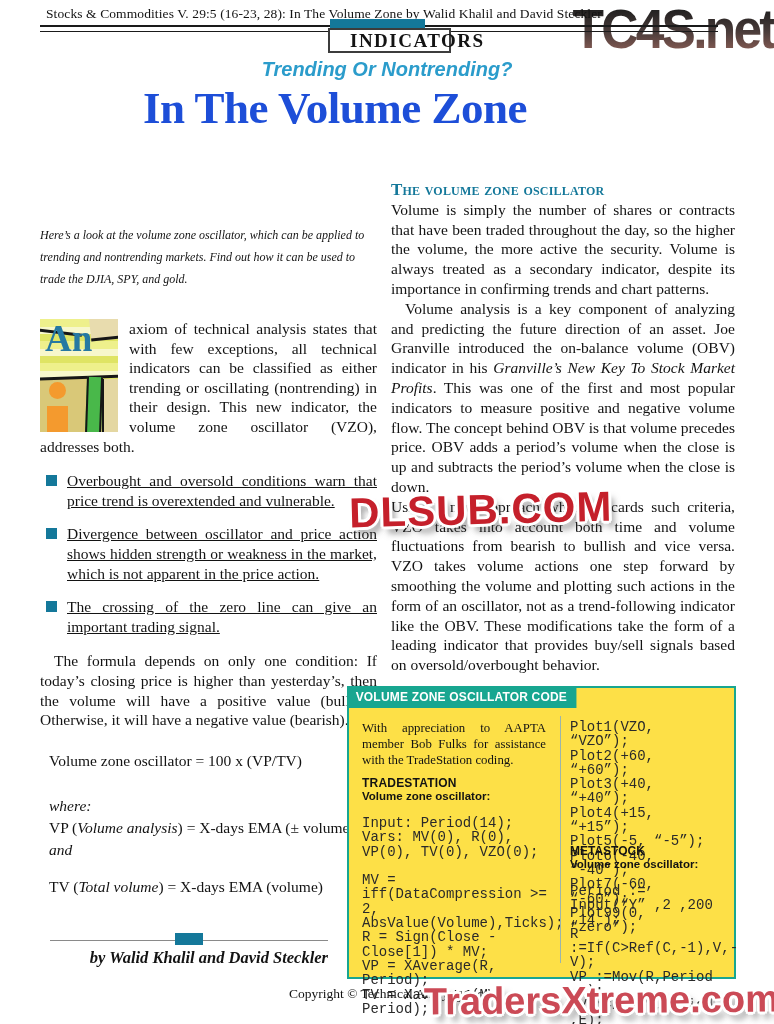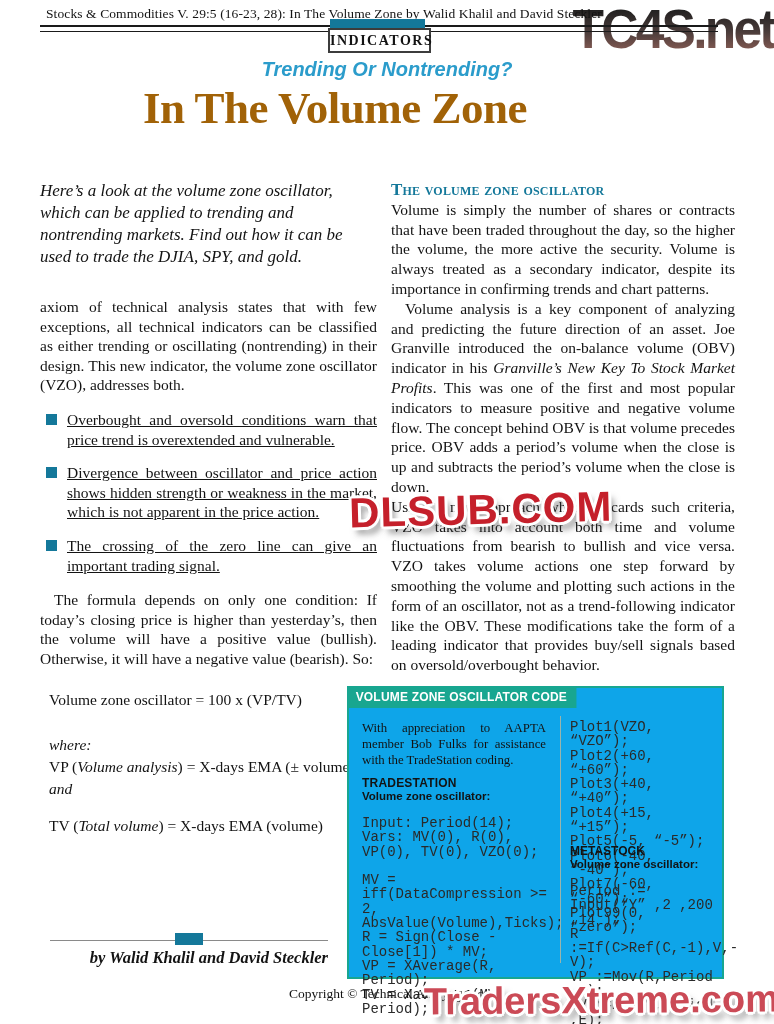--- a/index.html
+++ b/index.html
@@ -5,36 +5,36 @@
   html,body{margin:0;padding:0;background:#888;}
   #page{position:relative;width:774px;height:1024px;background:#fff;overflow:hidden;
         font-family:"Liberation Serif",serif;color:#131313;}
 
   
   .masthead{position:absolute;left:46px;top:6px;font-size:13.5px;letter-spacing:.1px;white-space:nowrap;z-index:3;}
   .rule1{position:absolute;left:40px;width:678px;top:25px;height:2px;background:#1a1a1a;z-index:3;}
   .rule2{position:absolute;left:40px;width:678px;top:31px;height:1px;background:#1a1a1a;z-index:3;}
   .ind-tab{position:absolute;left:330px;top:19px;width:95px;height:12px;z-index:4;}
   .ind-box{position:absolute;left:328px;top:28px;width:99px;height:21px;background:#fff;border:2px solid #3c3c3c;
-           z-index:5;text-align:center;font-weight:bold;font-size:14px;letter-spacing:1.5px;line-height:21px;}
+           z-index:5;text-align:center;font-weight:bold;font-size:19px;letter-spacing:1.5px;line-height:21px;padding-left:20px;}
   .logo-tc4s{position:absolute;right:0px;top:-4px;z-index:2;font-family:"Liberation Sans",sans-serif;
              font-weight:bold;font-size:56px;letter-spacing:-3px;transform:scaleX(.92);transform-origin:right top;
              background:linear-gradient(180deg,#1e1e1e 18%,#4a3c3a 55%,#a26a60 100%);
              -webkit-background-clip:text;background-clip:text;color:transparent;}
   .kicker{position:absolute;left:0;top:58px;width:774px;text-align:center;z-index:3;
           font-family:"Liberation Sans",sans-serif;font-style:italic;font-weight:bold;font-size:20px;color:#2b9ccb;}
   .title{position:absolute;left:0;top:82px;width:670px;text-align:center;font-weight:bold;font-size:45px;
-         letter-spacing:-.5px;color:#a16207;}
+         letter-spacing:-.5px;color:#1d4ed8;}
 
   
   .colL{position:absolute;left:40px;top:180px;width:337px;font-size:15.5px;line-height:19.6px;}
   .colR{position:absolute;left:391px;top:180px;width:344px;font-size:15.5px;line-height:19.8px;}
   .just{text-align:justify;}
   .it{font-style:italic;}
-  .intro{font-style:italic;font-size:17px;line-height:22px;}
+  .intro{font-style:italic;font-size:12px;line-height:22px;margin-top:44px;}
   .drop-para{margin-top:29px;}
   .drop-art{float:left;width:78px;height:113px;margin-right:11px;position:relative;overflow:hidden;background:#d9c878;}
   .da-stripes{position:absolute;left:0;top:0;width:100%;height:60px;
       background:repeating-linear-gradient(180deg,#eef08c 0 8px,#f7f7cc 8px 15px,#dfe464 15px 22px);}
   .da-blk1{position:absolute;left:-4px;top:12px;width:46px;height:3px;background:#161616;transform:rotate(7deg);}
   .da-blk2{position:absolute;left:50px;top:-4px;width:32px;height:22px;background:#e8dcae;border-bottom:3px solid #161616;transform:rotate(-6deg);}
   .da-line{position:absolute;left:-2px;top:57px;width:84px;height:3px;background:#161616;transform:rotate(-2deg);}
   .da-green{position:absolute;left:46px;top:58px;width:12px;height:58px;background:#49b84a;border-left:2px solid #161616;border-right:2px solid #161616;transform:rotate(2deg);}
   .da-tan{position:absolute;right:-2px;top:60px;width:16px;height:56px;background:#e4d7a2;border-left:2px solid #161616;}
   .da-dot{position:absolute;left:9px;top:63px;width:17px;height:17px;border-radius:50%;background:#f49a2e;}
@@ -53,22 +53,22 @@
   .byline-wrap{position:absolute;left:50px;top:932px;width:278px;z-index:1;}
   .byline-rule{position:relative;height:12px;}
   .byline-rule .ln{position:absolute;left:0;right:0;top:8px;height:1px;background:#8a8a8a;}
   .byline-rule .sq{position:absolute;left:50%;margin-left:-14px;top:1px;width:28px;height:12px;}
   .byline{margin-top:4px;text-align:right;font-weight:bold;font-style:italic;font-size:16.5px;}
 
   .r-head{font-weight:bold;font-size:17px;font-variant:small-caps;letter-spacing:.2px;}
   .colR p{margin:0;}
 
   
-  .codebox{position:absolute;left:347px;top:686px;width:373px;height:289px;background:#0ea5e9;
-           border:2px solid #18a690;z-index:1;}
+  .codebox{position:absolute;left:347px;top:686px;width:373px;height:289px;background:#fde047;
+           border:2px solid #18a690;z-index:1;padding-left:12px;}
   .cb-head{position:absolute;left:-2px;top:-2px;background:#18a690;color:#fff;
            font-family:"Liberation Sans",sans-serif;font-weight:bold;font-size:12.5px;
            padding:4px 10px 4px 9px;letter-spacing:.2px;transform:scaleX(.96);transform-origin:left top;white-space:nowrap;}
   .cb-credit{position:absolute;left:13px;top:33px;width:184px;font-size:12.8px;line-height:15.8px;text-align:justify;}
   .cb-h1{position:absolute;left:13px;top:88px;font-family:"Liberation Sans",sans-serif;font-weight:bold;font-size:12px;letter-spacing:.2px;}
   .cb-h1b{position:absolute;left:13px;top:102px;font-family:"Liberation Sans",sans-serif;font-weight:bold;font-size:11.5px;}
   .cb-code{font-family:Liberation Mono, monospace;font-size:14px;line-height:14.3px;white-space:pre-line;color:#2a2a2a;}
   .cb-ts{position:absolute;left:13px;top:128px;width:190px;}
   .cb-div{position:absolute;left:211px;top:28px;height:247px;width:1px;background:#9ab5ac;}
   .cb-plots{position:absolute;left:221px;top:32px;width:146px;}
@@ -98,20 +98,31 @@
   <div class="ind-tab" style="background:#14789a;"></div>
   <div class="ind-box">INDICATORS</div>
   <div class="logo-tc4s">TC4S.net</div>
   <div class="kicker">Trending Or Nontrending?</div>
   <div class="title">In The Volume Zone</div>
 
   <div class="colL">
     <div class="intro">Here’s a look at the volume zone oscillator, which can be applied to trending and nontrending markets. Find out how it can be used to trade the DJIA, SPY, and gold.</div>
 
     <div class="drop-para just">
+      <span class="drop-art">
+        <span class="da-stripes"></span>
+        <span class="da-blk1"></span>
+        <span class="da-blk2"></span>
+        <span class="da-line"></span>
+        <span class="da-green"></span>
+        <span class="da-tan"></span>
+        <span class="da-dot"></span>
+        <span class="da-bar"></span>
+        <span class="da-an">An</span>
+      </span>
       <span>axiom of technical analysis states that with few exceptions, all technical indicators can be classified as either trending or oscillating (nontrending) in their design. This new indicator, the volume zone oscillator (VZO), addresses both.</span>
     </div>
 
 
     <div class="bullets">
       <div class="bullet just">
         <span class="sq" style="background:#14789a;"></span>
         <span>Overbought and oversold conditions warn that price trend is overextended and vulnerable.</span>
       </div>
       <div class="bullet just">

